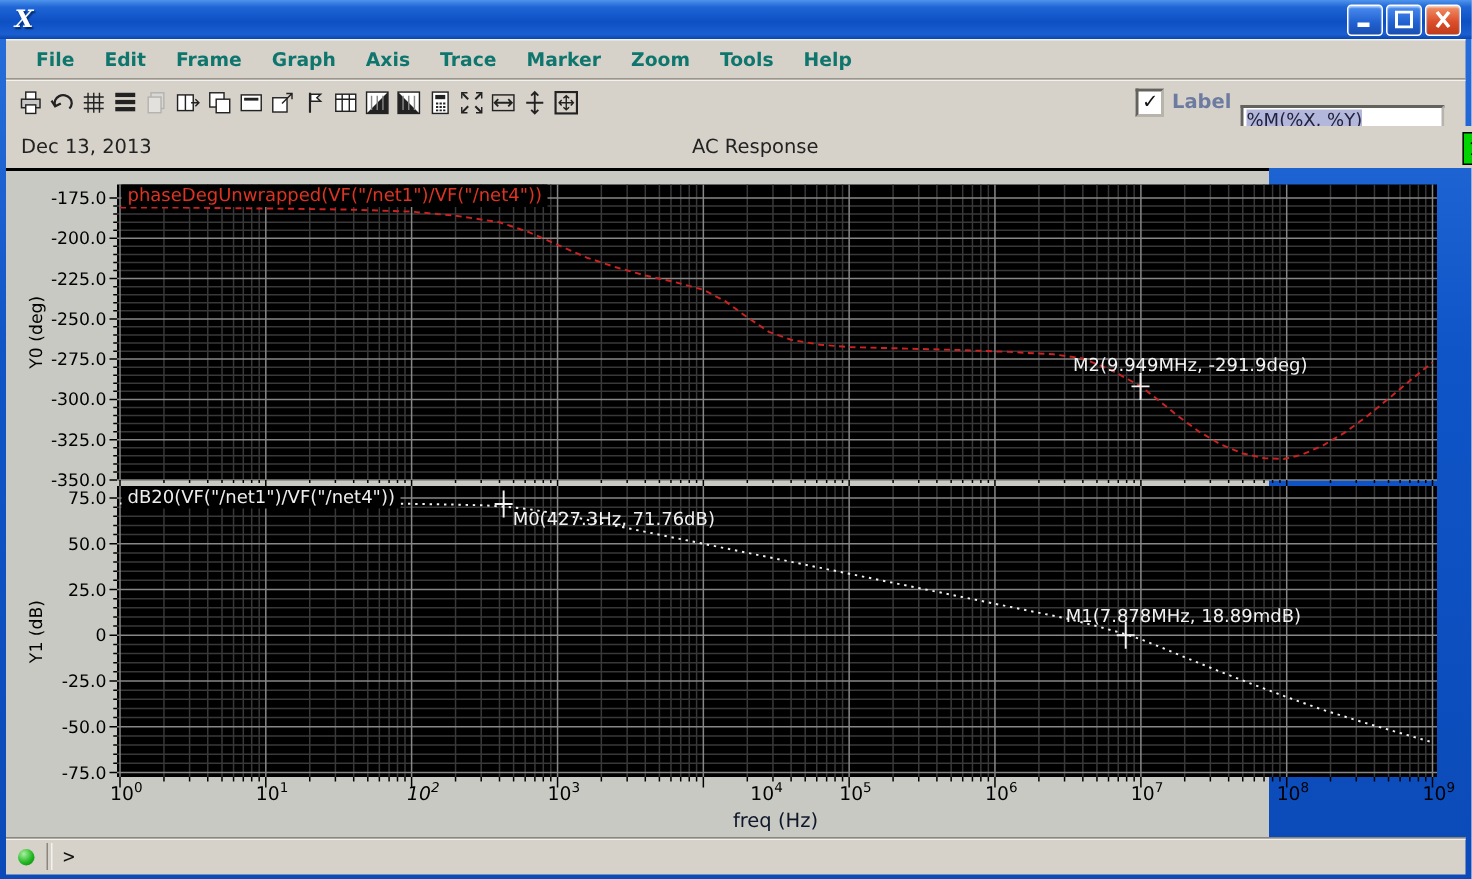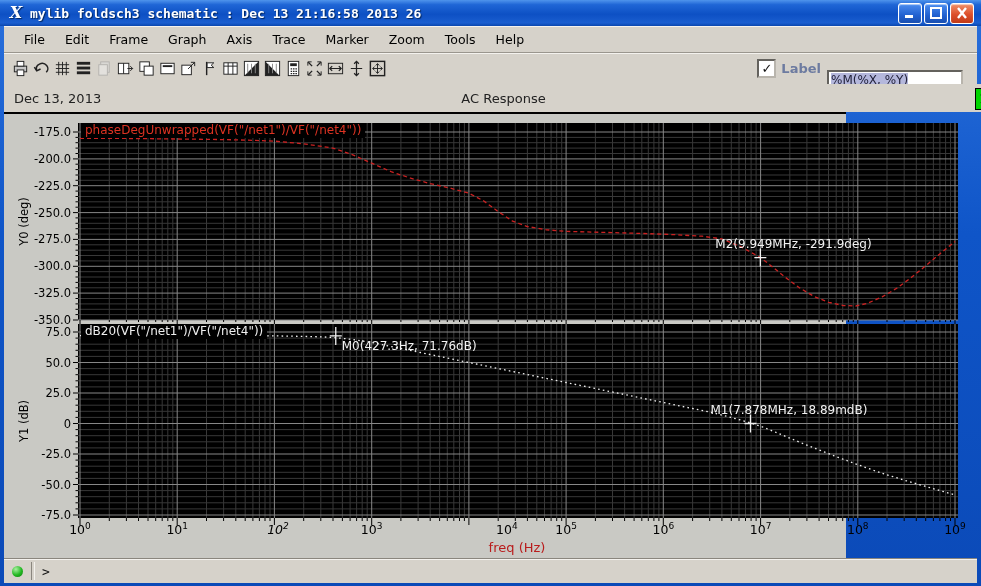--- a/index.html
+++ b/index.html
@@ -16,21 +16,21 @@
   .title-text{color:#fff;font-family:"DejaVu Sans Mono",monospace;font-weight:bold;font-size:13px;
     text-shadow:1px 1px 1px #00255e;white-space:nowrap;}
   .win-buttons{margin-left:auto;margin-right:7px;display:flex;gap:2px;}
   .wbtn{width:22px;height:19px;border:1px solid #fff;border-radius:3px;display:inline-flex;
     align-items:center;justify-content:center;box-shadow:inset 0 1px 1px rgba(255,255,255,.6);}
   .wbtn.minmax{background:linear-gradient(180deg,#4b8df0 0%,#2060d0 60%,#1a4fb0 100%);}
   .wbtn.close{background:linear-gradient(180deg,#f0926a 0%,#dd4f2a 55%,#c03a18 100%);}
   
   .menubar{position:absolute;top:26px;left:4px;width:973px;height:26px;background:#d6d2ca;
     border-top:1px solid #f4f2ee;display:flex;align-items:center;padding-left:10px;box-sizing:border-box;}
-  .menu-item{font-size:12.5px;font-weight:normal;color:#000000;padding:3px 10px;cursor:default;}
+  .menu-item{font-size:12.5px;font-weight:bold;color:#0f766e;padding:3px 10px;cursor:default;}
   
   .toolbar{position:absolute;top:52px;left:4px;width:973px;height:32px;background:#d6d2ca;
     border-top:1px solid #9a968e;box-shadow:inset 0 1px 0 #f4f2ee;display:flex;align-items:center;box-sizing:border-box;}
   .tool-icons{display:flex;align-items:center;padding-left:6px;}
   .tbtn{width:21px;height:23px;display:inline-flex;align-items:center;justify-content:center;}
   .toolbar-right{margin-left:auto;display:flex;align-items:center;margin-right:14px;}
   .checkbox{width:15px;height:15px;background:#fff;border:2px inset #b8b4ac;display:inline-flex;
     align-items:center;justify-content:center;font-size:13px;color:#111;line-height:13px;}
   .label-text{font-size:13px;font-weight:bold;color:#6d7ba0;margin:0 6px 0 5px;}
   .fake-input{width:128px;height:17px;background:#fff;border:2px inset #b8b4ac;
@@ -43,39 +43,38 @@
   .badge{position:absolute;right:12px;top:4px;width:14px;height:20px;background:#00d400;
     border:1px solid #000;font-size:12px;color:#000;text-align:center;line-height:20px;}
   
   .plot-region{position:absolute;top:112px;left:4px;width:842px;height:446px;background:#c9c9c4;
     border-top:2px solid #000;box-sizing:content-box;}
   #plot-svg{position:absolute;top:2px;left:0;}
   .trace-label{position:absolute;background:#000;font-size:12px;padding:0 4px;line-height:15px;
     white-space:nowrap;z-index:3;}
   .trace-label.red{color:#dd3322;}
   .trace-label.white{color:#eeeeee;}
-  .xtick{position:absolute;width:30px;text-align:center;font-size:12.5px;color:#000;z-index:2;}
+  .xtick{position:absolute;width:30px;text-align:right;font-size:12.5px;color:#000;z-index:2;}
   .xtick sup{font-size:9px;}
-  .freq-label{position:absolute;width:90px;text-align:center;font-size:13px;color:#b91c1c;z-index:2;}
+  .freq-label{position:absolute;width:90px;text-align:center;font-size:13px;color:#0f172a;z-index:2;}
   
   .statusbar{position:absolute;top:558px;left:4px;width:973px;height:24px;background:#d6d2ca;
     border-top:1px solid #8a867e;box-shadow:inset 0 1px 0 #f4f2ee;display:flex;align-items:center;}
   .led{width:11px;height:11px;border-radius:50%;margin-left:8px;
     background:radial-gradient(circle at 35% 30%,#a8f0a0,#22b822 55%,#0a7a0a);}
   .sb-sep{width:2px;height:18px;margin-left:8px;border-left:1px solid #8a867e;border-right:1px solid #f4f2ee;}
   .prompt{font-family:"DejaVu Sans Mono",monospace;font-size:13px;color:#111;margin-left:7px;}
 </style>
 </head>
 <body>
 
 <div id="app">
 
   <div class="titlebar">
     <span class="title-icon">X</span>
-    <span class="title-text">mylib foldsch3 schematic : Dec 13 21:16:58 2013 26</span>
     <span class="win-buttons">
       <span class="wbtn minmax">
         <svg width="14" height="12" viewBox="0 0 14 12">
             <rect x="2" y="8" width="8" height="3" fill="#fff"></rect>
           </svg>
       </span>
       <span class="wbtn minmax">
         <svg width="14" height="12" viewBox="0 0 14 12">
             <rect x="2" y="1" width="10" height="10" fill="none" stroke="#fff" stroke-width="2"></rect>
           </svg>

